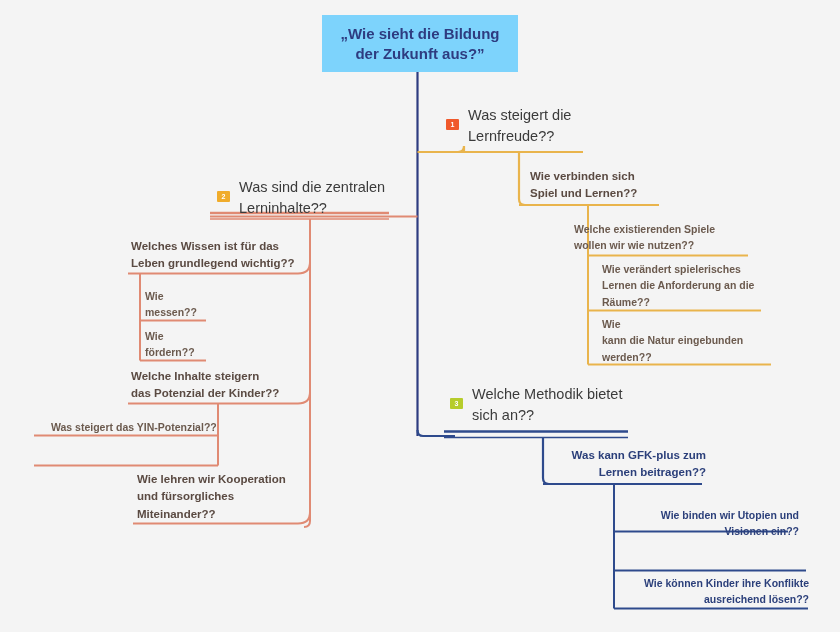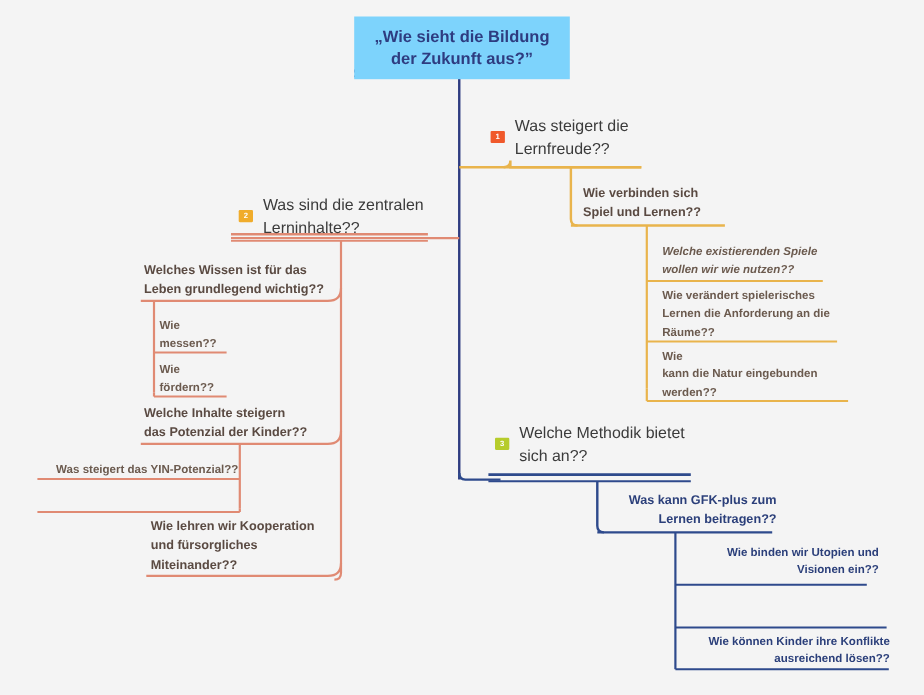--- a/index.html
+++ b/index.html
@@ -136,21 +136,21 @@
     <span class="badge" style="background:#f0592b;">1</span>
     <span class="txt">Was steigert die
 Lernfreude??</span>
   </div>
 
   <div class="node lvl2" style="left:528px; top:166px; width:140px;">
     <span class="txt">Wie verbinden sich
 Spiel und Lernen??</span>
   </div>
 
-  <div class="node lvl3" style="left:600px; top:219px; width:160px;font-style:italic;">
+  <div class="node lvl3" style="left:572px; top:219px; width:160px;">
     <span class="txt">Welche existierenden Spiele
 wollen wir wie nutzen??</span>
   </div>
   <div class="node lvl3" style="left:600px; top:259px; width:172px;">
     <span class="txt">Wie verändert spielerisches
 Lernen die Anforderung an die
 Räume??</span>
   </div>
   <div class="node lvl3" style="left:600px; top:314px; width:180px;">
     <span class="txt">Wie
@@ -197,21 +197,21 @@
     <span class="badge" style="background:#b6cc2b;">3</span>
     <span class="txt">Welche Methodik bietet
 sich an??</span>
   </div>
 
   <div class="node lvl2 blue-txt" style="left:552px; top:445px; width:160px;">
     <span class="txt">Was kann GFK-plus zum
 Lernen beitragen??</span>
   </div>
 
-  <div class="node lvl3 blue-txt" style="left:630px; top:492px; width:175px;">
+  <div class="node lvl3 blue-txt" style="left:630px; top:505px; width:175px;">
     <span class="txt">Wie binden wir Utopien und
 Visionen ein??</span>
   </div>
   <div class="node lvl3 blue-txt" style="left:630px; top:573px; width:185px;">
     <span class="txt">Wie können Kinder ihre Konflikte
 ausreichend lösen??</span>
   </div>
 
 </div>
 

